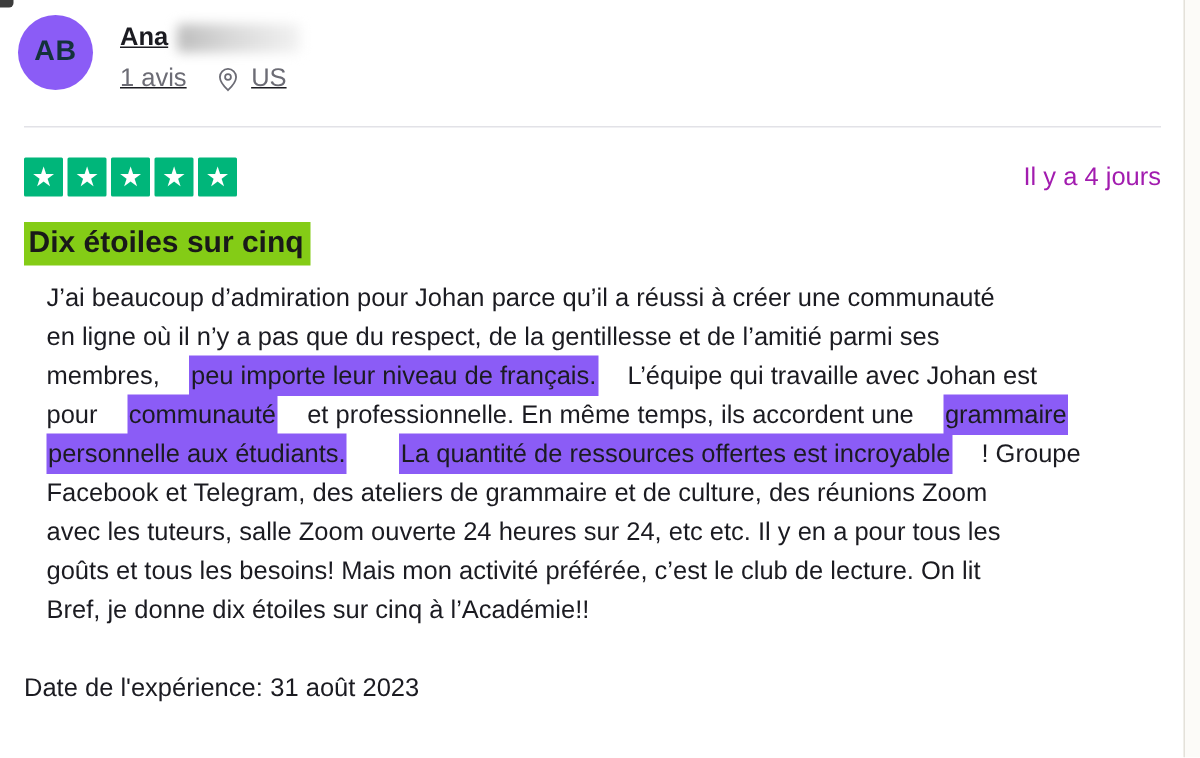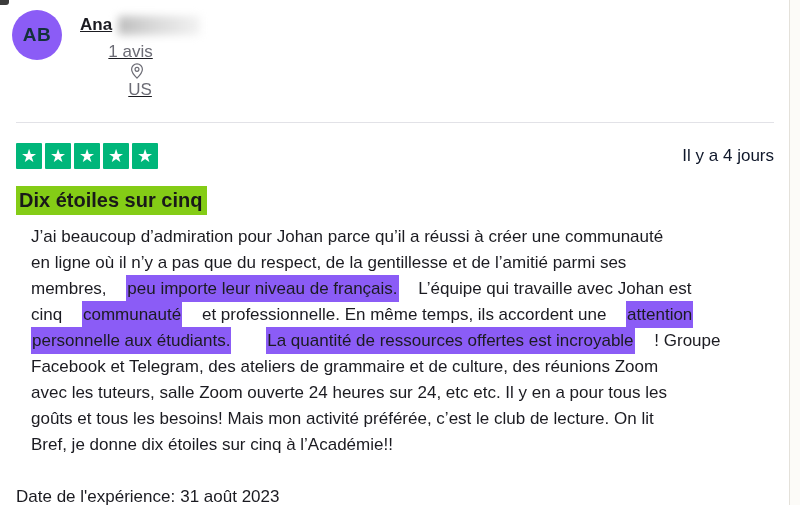--- a/index.html
+++ b/index.html
@@ -40,22 +40,22 @@
   .name-row { display: flex; align-items: center; }
   .name { font-weight: bold; font-size: 17px; color: #1b1b21; cursor: pointer; }
   .name-redacted {
     width: 82px; height: 19px; margin-left: 6px;
     background: linear-gradient(90deg, #bdbdbd 0%, #d9d9d9 45%, #f2f2f2 100%);
     filter: blur(4px);
     border-radius: 3px;
   }
   .meta-row {
     margin-top: 7px;
-    display: flex; align-items: center;
-    font-size: 17px; color: #6c6c75; flex-direction: column;
+    display: flex; align-items: flex-end;
+    font-size: 17px; color: #6c6c75;
   }
   .meta-row .review-count { margin-right: 19px; }
   .pin { display: inline-flex; margin-right: 6px; }
   .pin svg { display: block; }
 
   .divider {
     border-top: 1px solid #e2e2e7;
     margin: 22px 26px 0 16px;
   }
 
@@ -66,21 +66,21 @@
     padding: 0 26px 0 16px;
   }
   .stars { display: flex; gap: 3px; }
   .star-box {
     width: 26px; height: 26px;
     background: #00b67a;
     color: #ffffff;
     font-size: 18px; line-height: 26px; text-align: center;
     border-radius: 1px;
   }
-  .date-rel { font-size: 17px; color: #0f172a; }
+  .date-rel { font-size: 17px; color: #a21caf; }
 
   
   .title {
     margin: 16px 0 0 16px;
     font-size: 20px; font-weight: bold;
     line-height: 30px;
   }
   .title mark {
     background: #84cc16;
     color: #191919;
@@ -143,21 +143,21 @@
       </div>
     <span class="date-rel">Il y a 4 jours</span>
   </div>
 
   <h2 class="title"><mark>Dix étoiles sur cinq</mark></h2>
 
   <div class="body">
       <div class="body-line"><span>J’ai beaucoup d’admiration pour Johan parce qu’il a réussi à créer une communauté</span></div>
       <div class="body-line"><span>en ligne où il n’y a pas que du respect, de la gentillesse et de l’amitié parmi ses</span></div>
       <div class="body-line"><span>membres, </span><span class="hl">peu importe leur niveau de français.</span><span> L’équipe qui travaille avec Johan est</span></div>
-      <div class="body-line"><span>cinq </span><span class="hl">communauté</span><span> et professionnelle. En même temps, ils accordent une </span><span class="hl">attention</span></div>
+      <div class="body-line"><span>pour </span><span class="hl">communauté</span><span> et professionnelle. En même temps, ils accordent une </span><span class="hl">grammaire</span></div>
       <div class="body-line"><span class="hl">personnelle aux étudiants.</span><span> </span><span class="hl">La quantité de ressources offertes est incroyable</span><span> ! Groupe</span></div>
       <div class="body-line"><span>Facebook et Telegram, des ateliers de grammaire et de culture, des réunions Zoom</span></div>
       <div class="body-line"><span>avec les tuteurs, salle Zoom ouverte 24 heures sur 24, etc etc. Il y en a pour tous les</span></div>
       <div class="body-line"><span>goûts et tous les besoins! Mais mon activité préférée, c’est le club de lecture. On lit</span></div>
       <div class="body-line"><span>Bref, je donne dix étoiles sur cinq à l’Académie!!</span></div>
     </div>
 
   <p class="exp-date">
     <strong>Date de l'expérience:</strong><span class="val">31 août 2023</span>
   </p>

